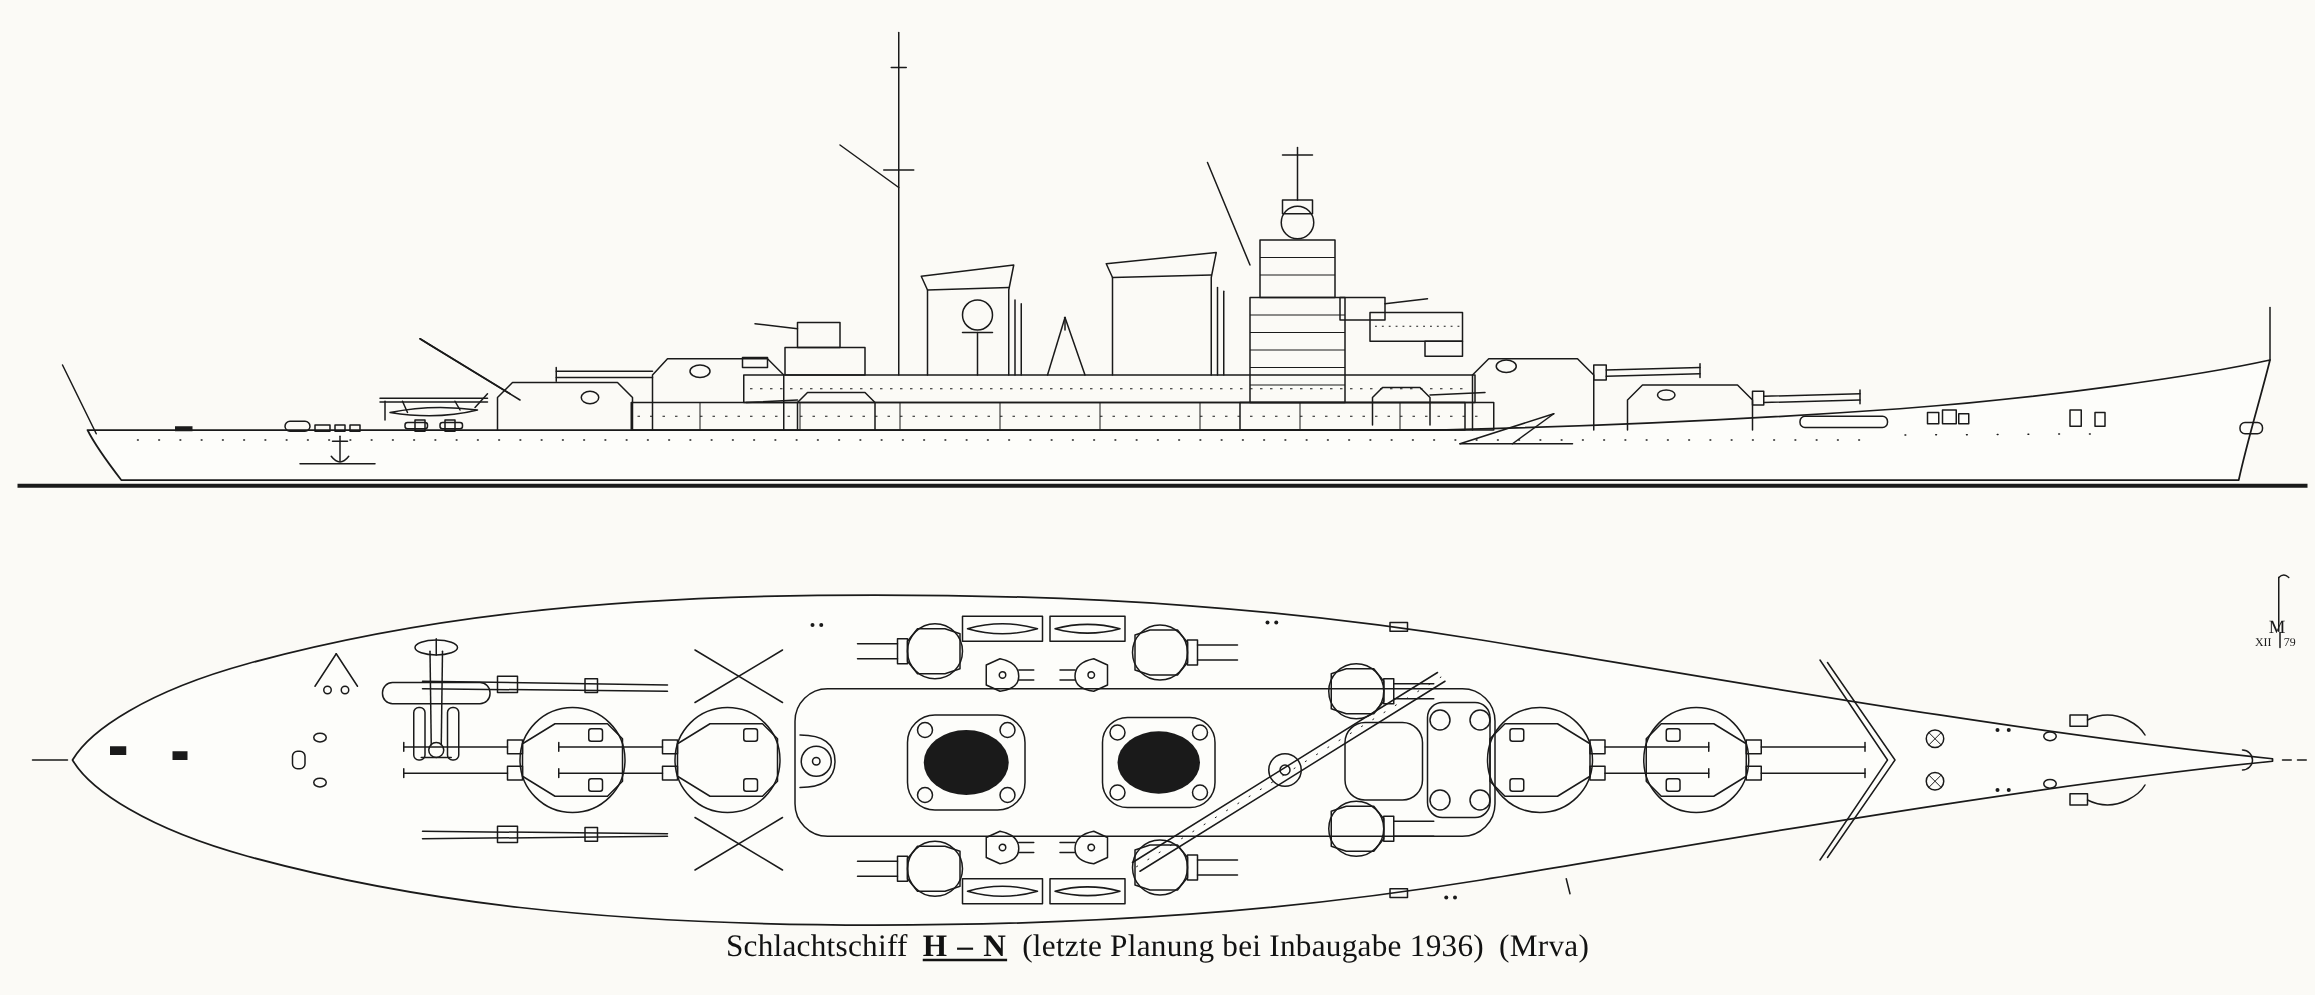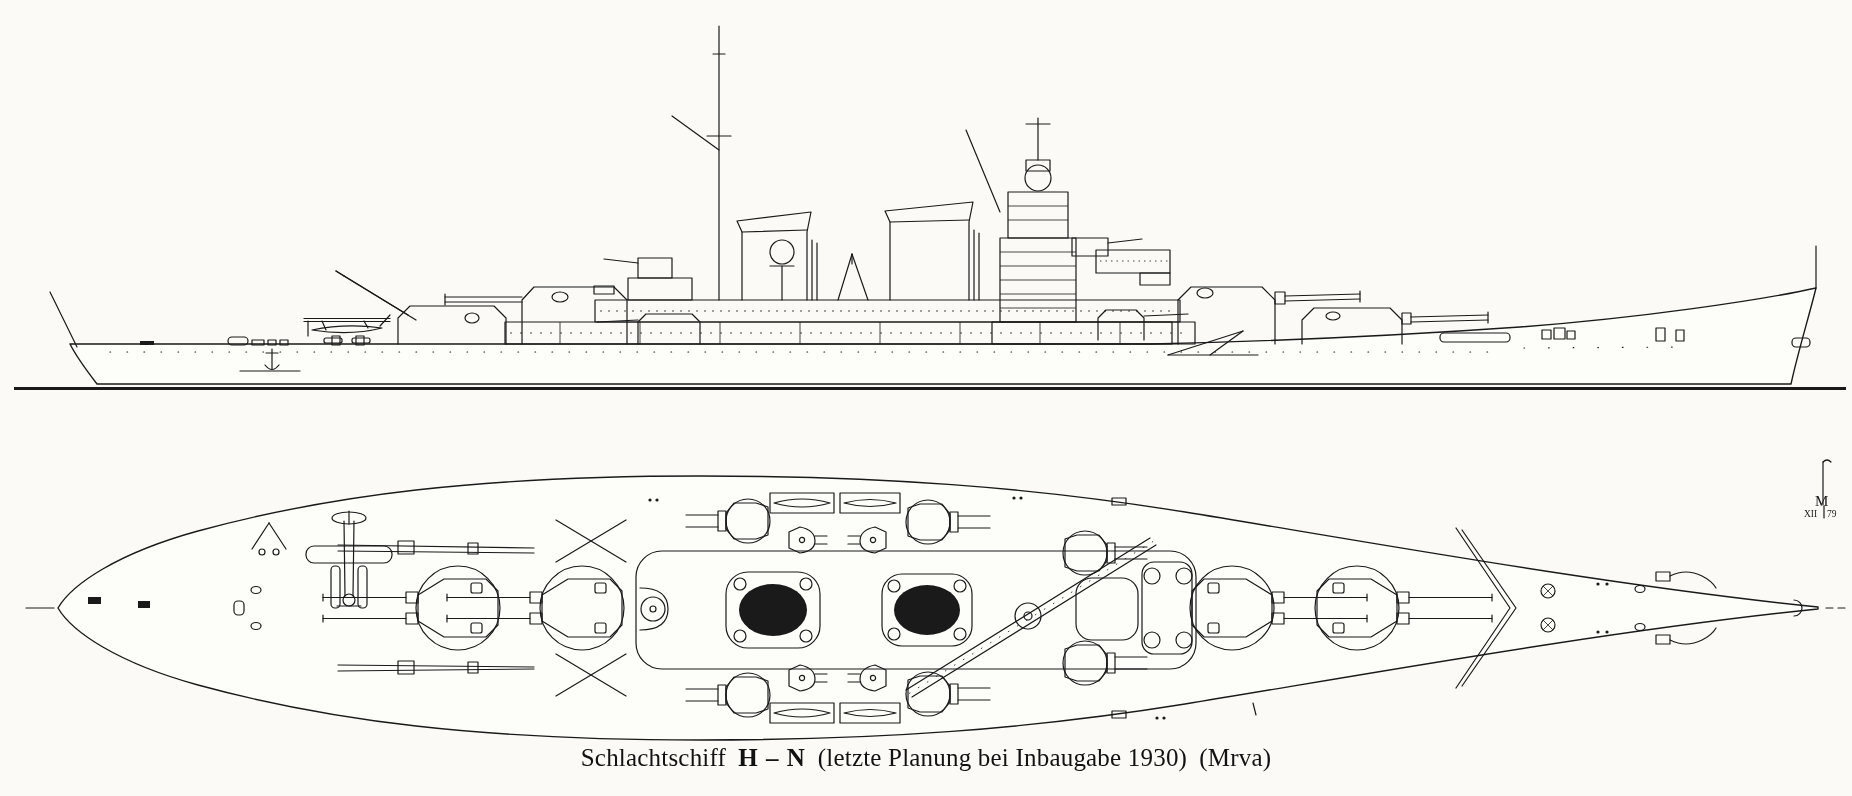--- a/index.html
+++ b/index.html
@@ -11,21 +11,21 @@
   svg.drawing * { vector-effect:none; }
   .ln  { stroke:var(--ink); fill:none; stroke-width:1.2; stroke-linejoin:round; stroke-linecap:round; }
   .lnT { stroke:var(--ink); fill:none; stroke-width:0.8; }
   .hull { stroke:var(--ink); fill:#fdfdfa; stroke-width:1.4; stroke-linejoin:round; }
   .ink  { fill:var(--ink); stroke:none; }
   .sig-text { fill:var(--ink); stroke:none; font-family:"Liberation Serif", serif; }
   .caption { position:absolute; left:0; right:0; top:744px; text-align:center;
              font-size:25px; color:#121212; letter-spacing:0.2px; }
   .caption span { display:inline; }
   .caption span + span { margin-left:0.45ch; }
-  .caption .bold { font-weight:bold; letter-spacing:1px; }
+  .caption .bold { font-weight:bold; letter-spacing:1px;text-decoration:underline; }
 </style>
 </head>
 <body>
 
 <div class="stage">
 
 <svg class="drawing" width="1852" height="796" viewBox="0 0 1852 796">
 
   <defs>
 
@@ -444,17 +444,17 @@
     <text class="sig-text" x="1815" y="506" font-size="15">M</text>
     <text class="sig-text" x="1804" y="517" font-size="9.5">XII</text>
     <line class="ln" x1="1824" y1="506" x2="1824" y2="518"></line>
     <text class="sig-text" x="1827" y="517" font-size="9.5">79</text>
   </g>
 </svg>
 
 <div class="caption">
   <span>Schlachtschiff</span>
   <span class="bold">H – N</span>
-  <span>(letzte Planung bei Inbaugabe 1930)</span>
+  <span>(letzte Planung bei Inbaugabe 1936)</span>
   <span>(Mrva)</span>
 </div>
 
 </div>
 
 </body></html>

